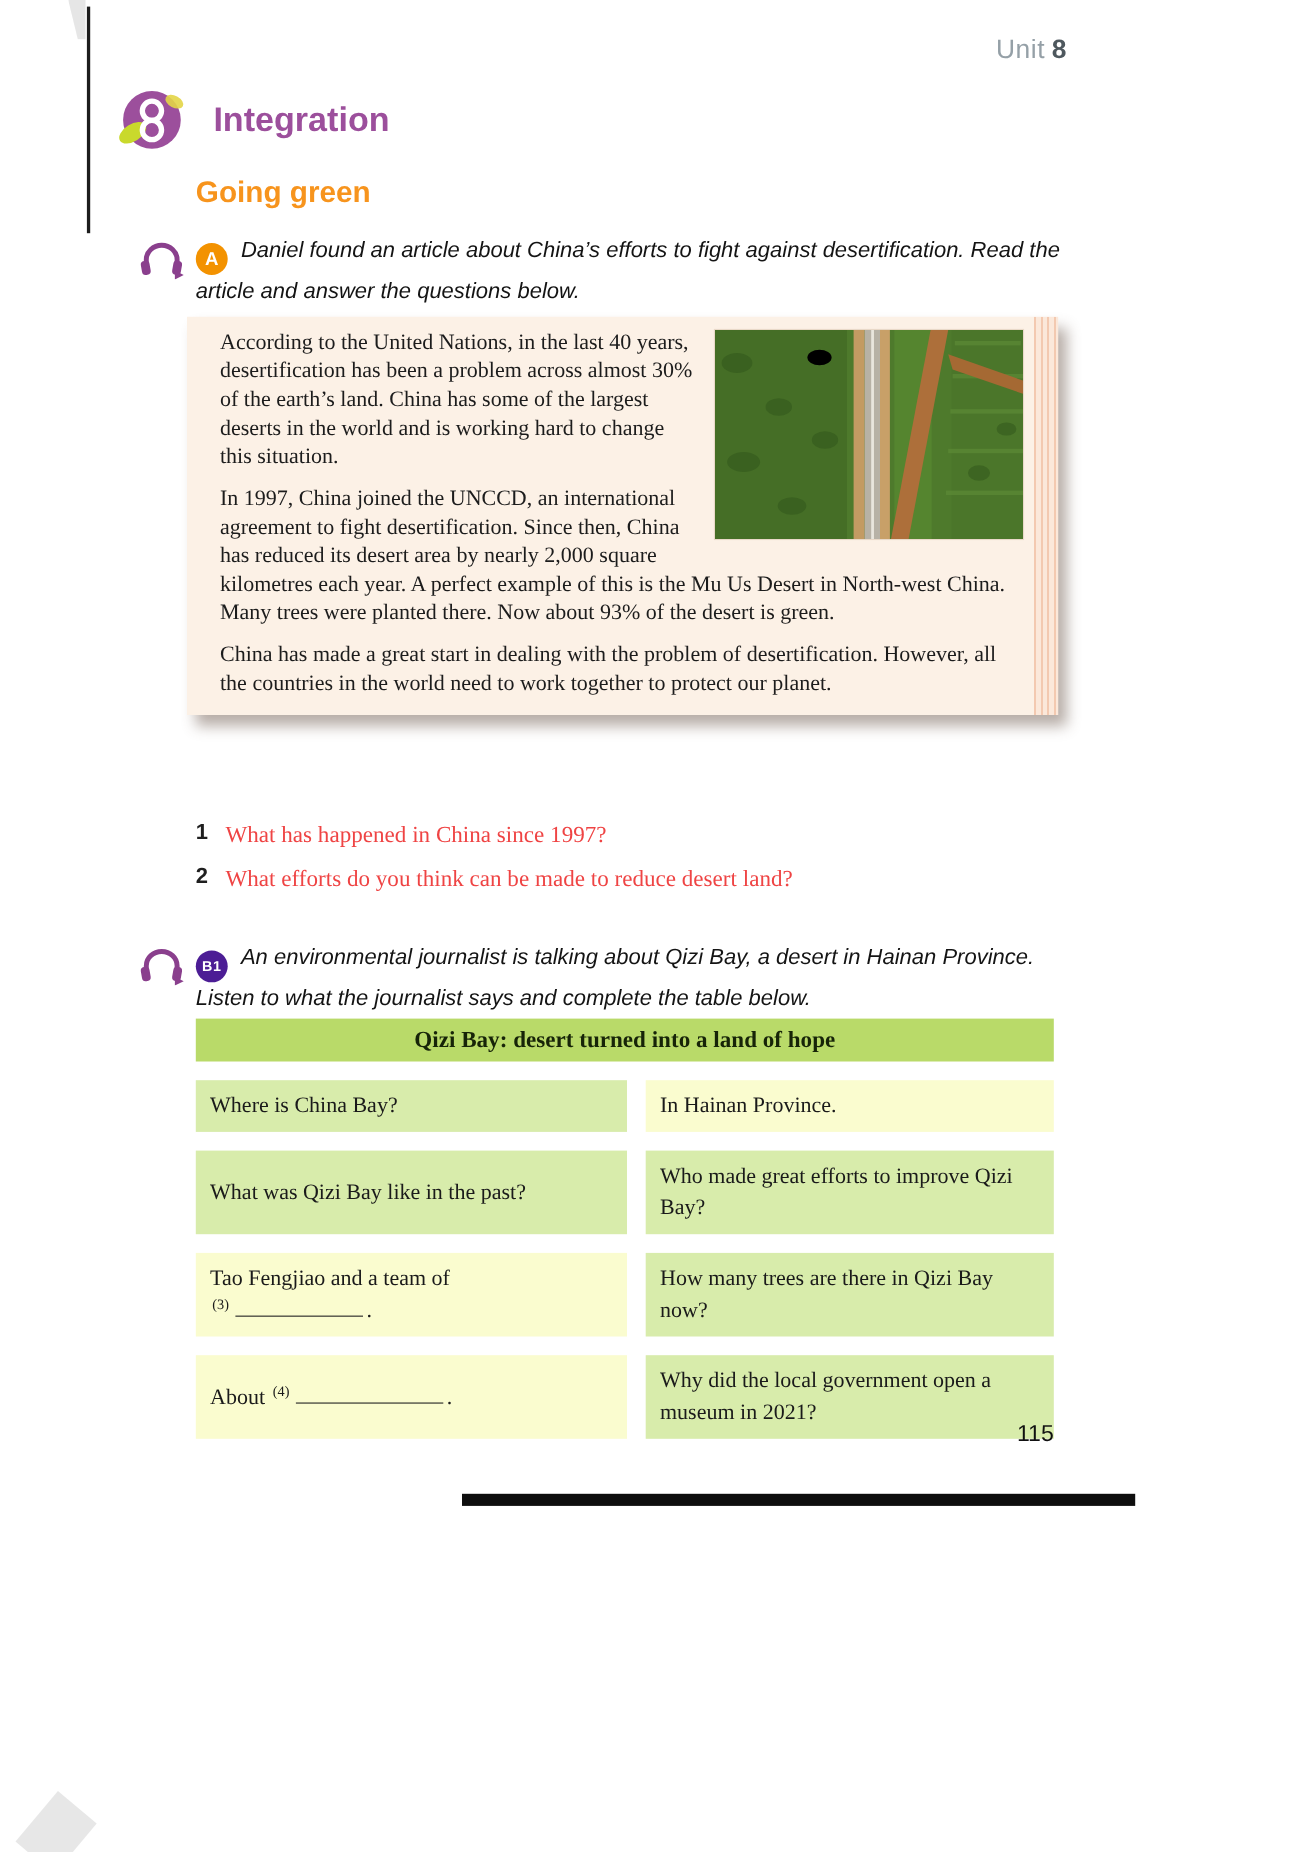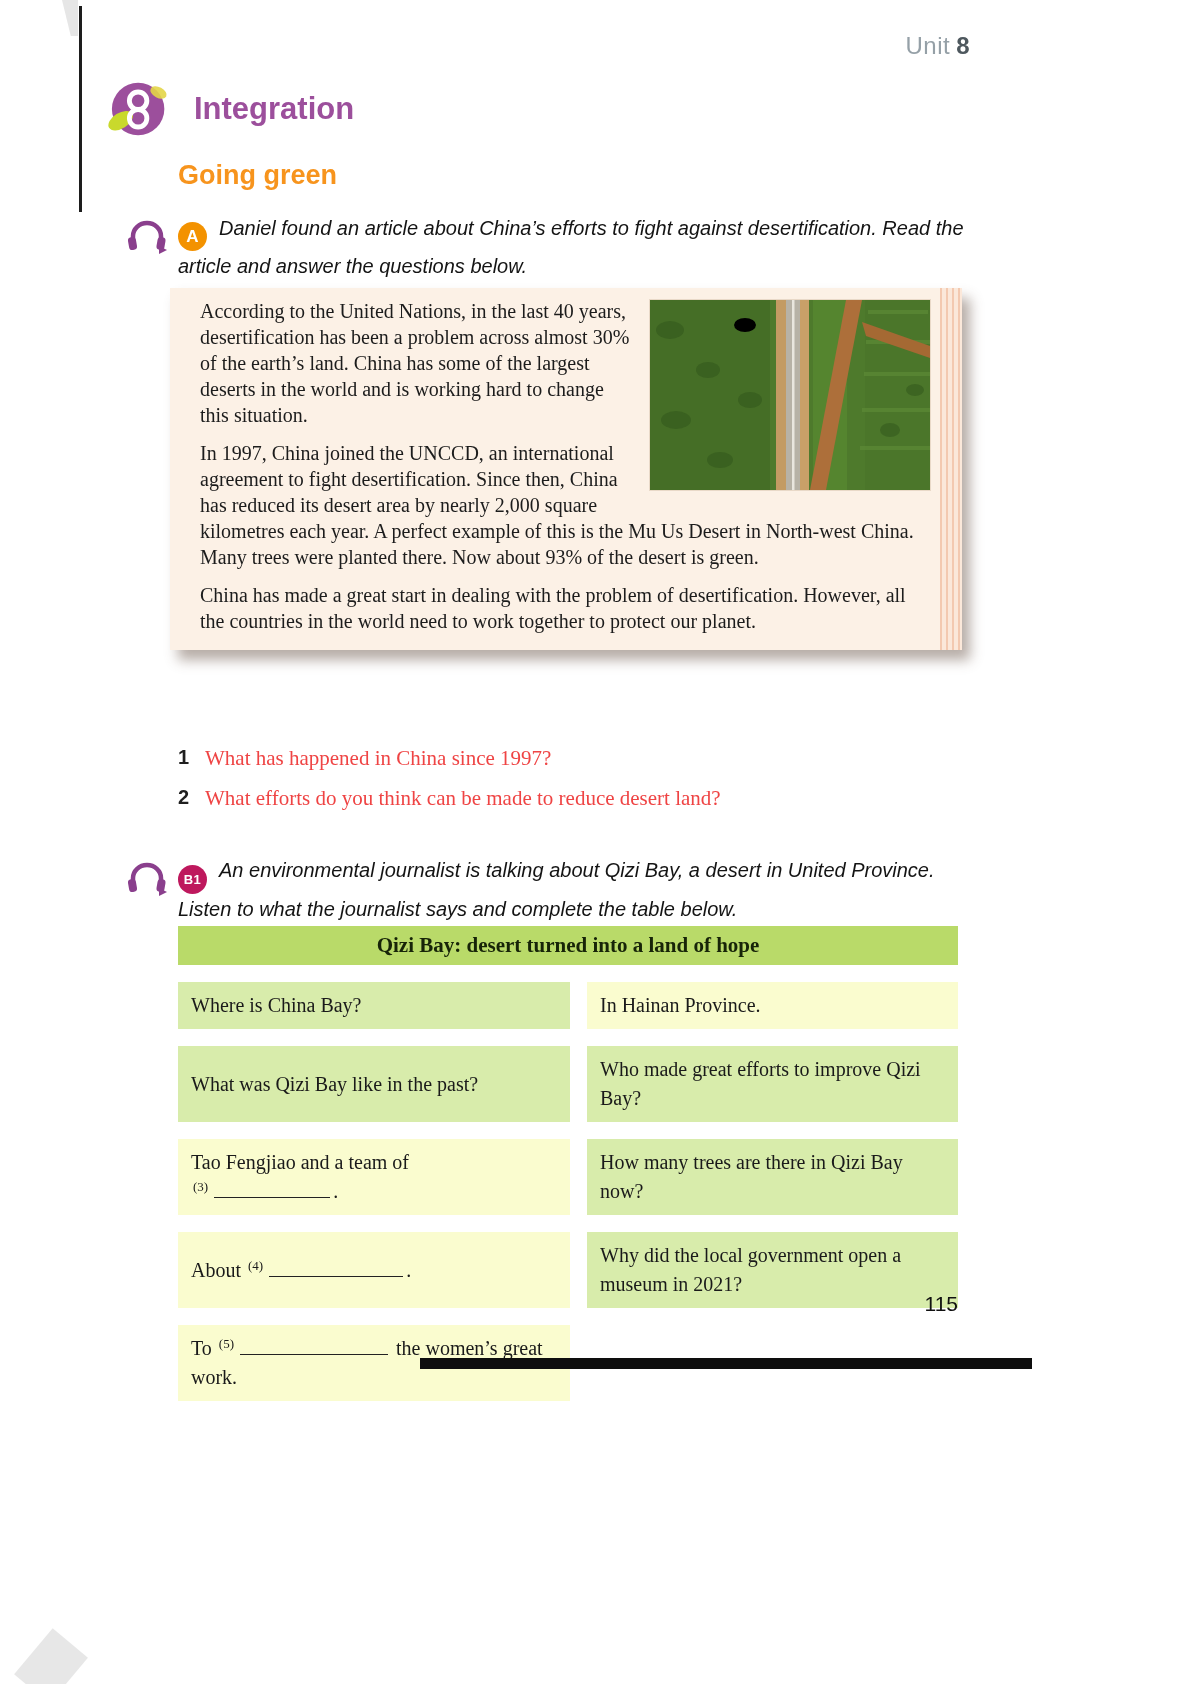--- a/index.html
+++ b/index.html
@@ -35,21 +35,21 @@
   .hp-icon { position: absolute; width: 42px; height: 36px; }
   .hp-a { left: 126px; top: 218px; }
   .hp-b { left: 126px; top: 860px; }
   .badge {
     display: inline-flex; align-items: center; justify-content: center;
     width: 29px; height: 29px; border-radius: 50%;
     color: #ffffff; font-style: normal; font-weight: bold;
     vertical-align: -7px; margin-right: 12px;
   }
   .badge-a { background: #f39200; font-size: 17px; }
-  .badge-b { background: #be185d; font-size: 13px; letter-spacing: .5px; }
+  .badge-b { background: #4c1d95; font-size: 13px; letter-spacing: .5px; }
 
   
   .article-box {
     position: absolute; left: 170px; top: 288px; width: 792px; height: 362px;
     background: #fcf1e6;
     box-shadow: 8px 10px 12px rgba(96, 74, 60, 0.45);
     padding: 10px 32px 10px 30px;
     overflow: hidden;
   }
   .article-stripes {
@@ -182,21 +182,21 @@
   <span class="q-text">What efforts do you think can be made to reduce desert land?</span>
 </div>
 
 <svg class="hp-icon hp-b" viewBox="0 0 42 36">
   <path d="M7 24 v-6 a14 13 0 0 1 28 0 v6" fill="none" stroke="#8a3f8d" stroke-width="4.5"></path>
   <rect x="2.5" y="19" width="8" height="13" rx="3.5" fill="#8a3f8d" transform="rotate(-10 6.5 25.5)"></rect>
   <rect x="31" y="19" width="8" height="13" rx="3.5" fill="#8a3f8d" transform="rotate(10 35 25.5)"></rect>
   <path d="M33 28 l8 4 -8 4 z" fill="#8a3f8d"></path>
 </svg>
 <div class="instr-block instr-b">
-  <span class="badge badge-b">B1</span><span>An environmental journalist is talking about Qizi Bay, a desert in United Province. Listen to what the journalist says and complete the table below.</span>
+  <span class="badge badge-b">B1</span><span>An environmental journalist is talking about Qizi Bay, a desert in Hainan Province. Listen to what the journalist says and complete the table below.</span>
 </div>
 
 <div class="qizi-table">
   <div class="t-header">Qizi Bay: desert turned into a land of hope</div>
 
   <div class="t-cell t-q">
     <div>Where is China Bay?</div>
   </div>
   <div class="t-cell t-a">
     <div>In Hainan Province.</div>
@@ -219,19 +219,16 @@
   <div class="t-cell t-q">
     <div>How many trees are there in Qizi Bay now?</div>
   </div>
   <div class="t-cell t-a">
     <div><span>About </span><sup class="blank-num">(4)</sup><span class="blank blank-4"></span><span>.</span></div>
   </div>
 
   <div class="t-cell t-q">
     <div>Why did the local government open a museum in 2021?</div>
   </div>
-  <div class="t-cell t-a">
-    <div><span>To </span><sup class="blank-num">(5)</sup><span class="blank blank-5"></span><span> the women’s great work.</span></div>
-  </div>
 </div>
 
 <div class="page-number">115</div>
 <div class="bottom-rule"></div>
 
 </body></html>

